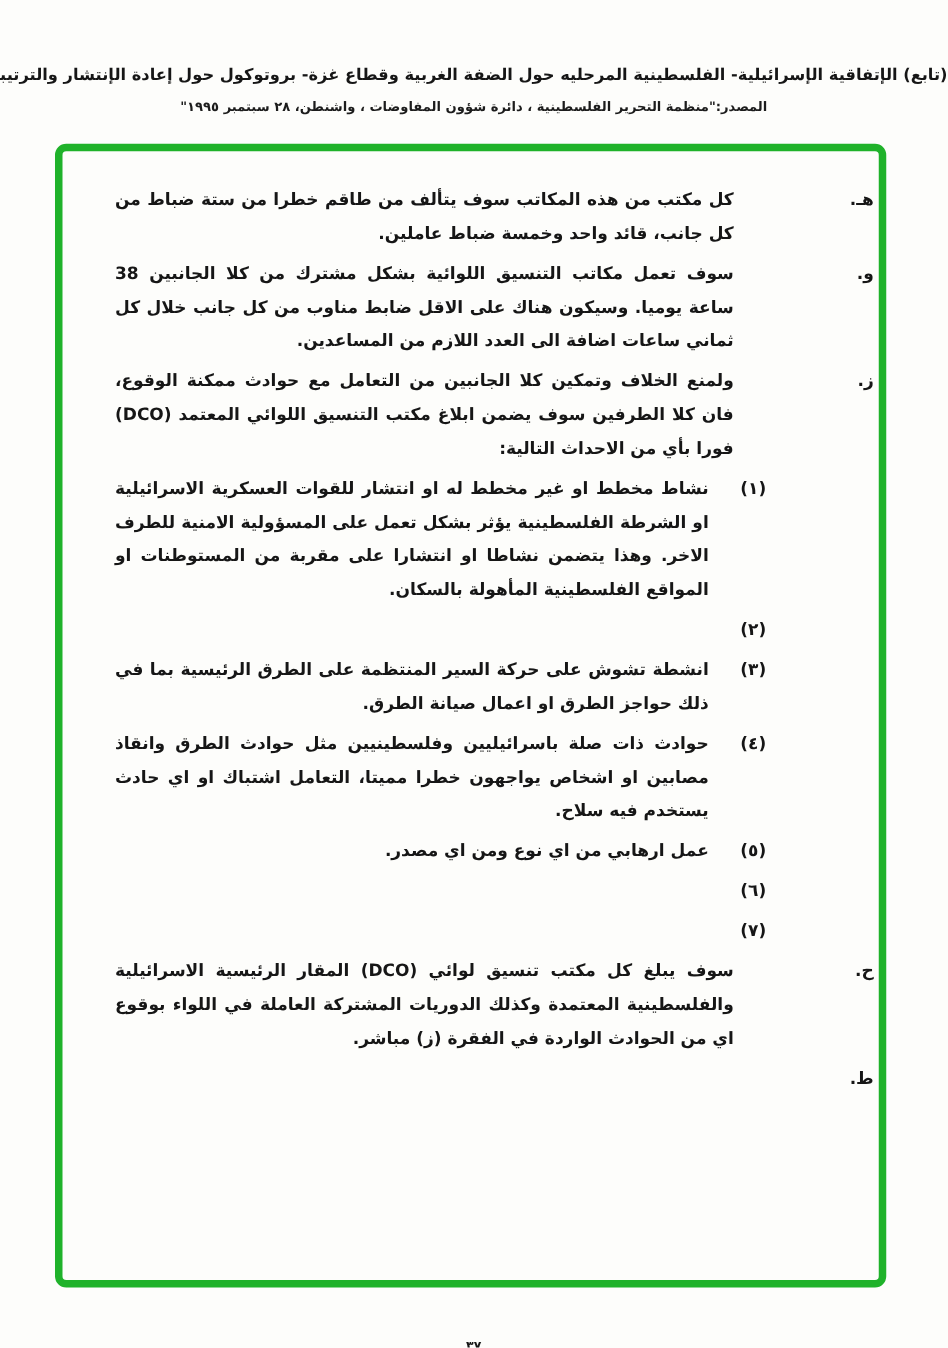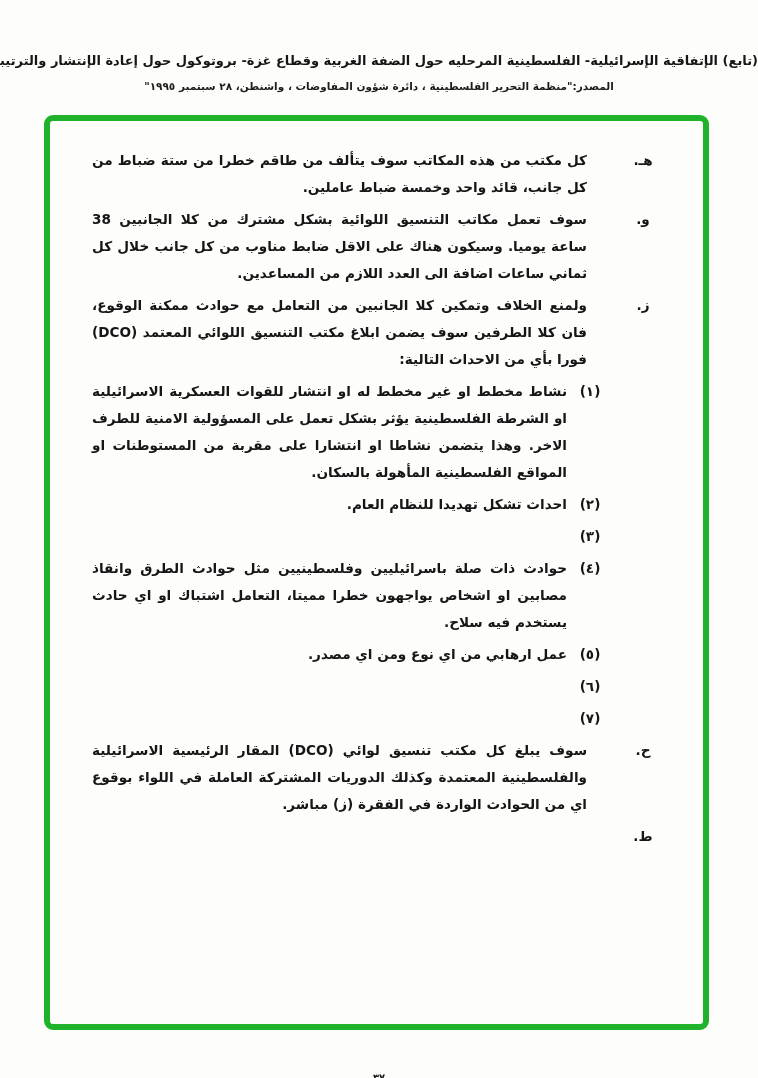--- a/index.html
+++ b/index.html
@@ -60,21 +60,20 @@
   .item {
     display: flex;
     margin: 0 0 5px 0;
     font-size: 13.6px;
     font-weight: 700;
     line-height: 27px;
   }
   .item .marker {
     flex: 0 0 auto;
     white-space: nowrap;
-    text-align: center;
   }
   .item.letter .marker {
     width: 112px;
   }
   .item.number {
     padding-right: 86px;
   }
   .item.number .marker {
     width: 46px;
   }
@@ -120,25 +119,25 @@
     <span class="text">ولمنع الخلاف وتمكين كلا الجانبين من التعامل مع حوادث ممكنة الوقوع، فان كلا الطرفين سوف يضمن ابلاغ مكتب التنسيق اللوائي المعتمد (DCO) فورا بأي من الاحداث التالية:</span>
   </div>
 
   <div class="item number">
     <span class="marker">(١)</span>
     <span class="text">نشاط مخطط او غير مخطط له او انتشار للقوات العسكرية الاسرائيلية او الشرطة الفلسطينية يؤثر بشكل تعمل على المسؤولية الامنية للطرف الاخر. وهذا يتضمن نشاطا او انتشارا على مقربة من المستوطنات او المواقع الفلسطينية المأهولة بالسكان.</span>
   </div>
 
   <div class="item number">
     <span class="marker">(٢)</span>
-    <span class="text">احداث تشكل تهديدا للنظام العام.</span>
   </div>
 
   <div class="item number">
     <span class="marker">(٣)</span>
+    <span class="text">انشطة تشوش على حركة السير المنتظمة على الطرق الرئيسية بما في ذلك حواجز الطرق او اعمال صيانة الطرق.</span>
   </div>
 
   <div class="item number">
     <span class="marker">(٤)</span>
     <span class="text">حوادث ذات صلة باسرائيليين وفلسطينيين مثل حوادث الطرق وانقاذ مصابين او اشخاص يواجهون خطرا مميتا، التعامل اشتباك او اي حادث يستخدم فيه سلاح.</span>
   </div>
 
   <div class="item number">
     <span class="marker">(٥)</span>
     <span class="text">عمل ارهابي من اي نوع ومن اي مصدر.</span>

